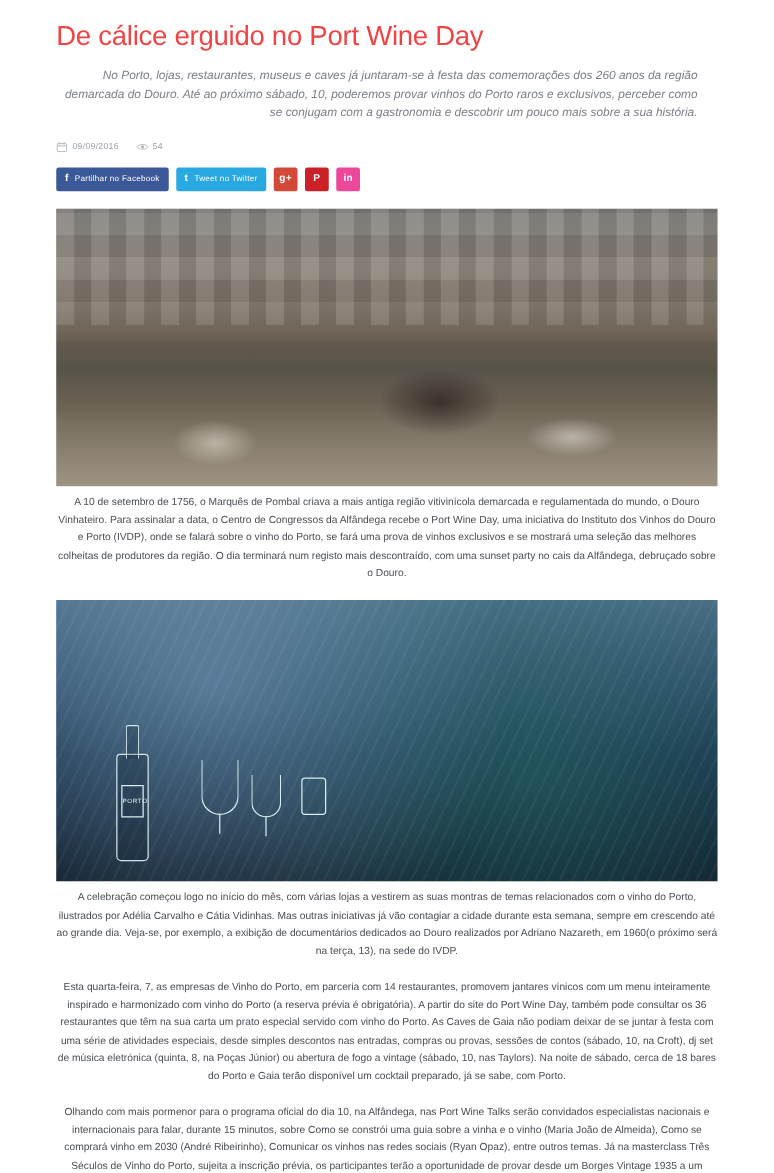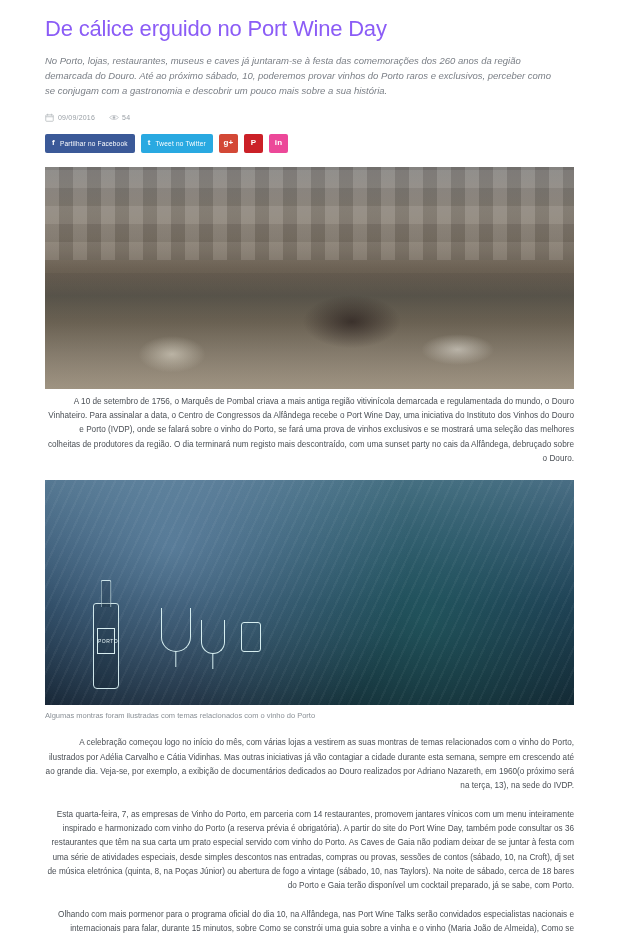--- a/index.html
+++ b/index.html
@@ -16,30 +16,31 @@
     -webkit-font-smoothing: antialiased;
   }
   .page {
     width: 619px;
     padding: 10px 45px 16px 45px;
   }
   .article-title {
     font-size: 22px;
     line-height: 1.2;
     font-weight: normal;
-    color: #8b5cf6;
+    color: #ef4444;
     margin: 6px 0 12px 0;
     letter-spacing: -0.2px;
   }
   .article-lead {
     font-style: italic;
     font-size: 9.5px;
     line-height: 1.55;
     color: #7a7f86;
     margin: 0 16px 14px 0;
+    text-align: right;
   }
   .meta-row {
     display: flex;
     align-items: center;
     gap: 14px;
     font-size: 7px;
     color: #9aa0a6;
     margin-bottom: 12px;
     letter-spacing: 0.2px;
   }
@@ -205,21 +206,21 @@
   .photo-caption {
     font-size: 7.5px;
     color: #8a9096;
     margin: 2px 0 16px 0;
   }
   .body-text {
     font-size: 8.2px;
     line-height: 1.75;
     color: #4a4f55;
     margin: 0 0 14px 0;
-    text-align: right;
+    text-align: center;
   }
 </style>
 </head>
 <body>
 
 <div class="page">
 
   <h1 class="article-title">De cálice erguido no Port Wine Day</h1>
 
   <p class="article-lead">No Porto, lojas, restaurantes, museus e caves já juntaram-se à festa das comemorações dos 260 anos da região demarcada do Douro. Até ao próximo sábado, 10, poderemos provar vinhos do Porto raros e exclusivos, perceber como se conjugam com a gastronomia e descobrir um pouco mais sobre a sua história.</p>
@@ -272,19 +273,18 @@
   <p class="body-text">A 10 de setembro de 1756, o Marquês de Pombal criava a mais antiga região vitivinícola demarcada e regulamentada do mundo, o Douro Vinhateiro. Para assinalar a data, o Centro de Congressos da Alfândega recebe o Port Wine Day, uma iniciativa do Instituto dos Vinhos do Douro e Porto (IVDP), onde se falará sobre o vinho do Porto, se fará uma prova de vinhos exclusivos e se mostrará uma seleção das melhores colheitas de produtores da região. O dia terminará num registo mais descontraído, com uma sunset party no cais da Alfândega, debruçado sobre o Douro.</p>
 
   <div class="photo photo-2">
     <div class="bottle">
       <div class="label">PORTO</div>
     </div>
     <div class="glass-sketch g1"></div>
     <div class="glass-sketch g2"></div>
     <div class="cork"></div>
   </div>
-  <div class="photo-caption">Algumas montras foram ilustradas com temas relacionados com o vinho do Porto</div>
 
   <p class="body-text">A celebração começou logo no início do mês, com várias lojas a vestirem as suas montras de temas relacionados com o vinho do Porto, ilustrados por Adélia Carvalho e Cátia Vidinhas. Mas outras iniciativas já vão contagiar a cidade durante esta semana, sempre em crescendo até ao grande dia. Veja-se, por exemplo, a exibição de documentários dedicados ao Douro realizados por Adriano Nazareth, em 1960(o próximo será na terça, 13), na sede do IVDP.</p>
   <p class="body-text">Esta quarta-feira, 7, as empresas de Vinho do Porto, em parceria com 14 restaurantes, promovem jantares vínicos com um menu inteiramente inspirado e harmonizado com vinho do Porto (a reserva prévia é obrigatória). A partir do site do Port Wine Day, também pode consultar os 36 restaurantes que têm na sua carta um prato especial servido com vinho do Porto. As Caves de Gaia não podiam deixar de se juntar à festa com uma série de atividades especiais, desde simples descontos nas entradas, compras ou provas, sessões de contos (sábado, 10, na Croft), dj set de música eletrónica (quinta, 8, na Poças Júnior) ou abertura de fogo a vintage (sábado, 10, nas Taylors). Na noite de sábado, cerca de 18 bares do Porto e Gaia terão disponível um cocktail preparado, já se sabe, com Porto.</p>
   <p class="body-text">Olhando com mais pormenor para o programa oficial do dia 10, na Alfândega, nas Port Wine Talks serão convidados especialistas nacionais e internacionais para falar, durante 15 minutos, sobre Como se constrói uma guia sobre a vinha e o vinho (Maria João de Almeida), Como se comprará vinho em 2030 (André Ribeirinho), Comunicar os vinhos nas redes sociais (Ryan Opaz), entre outros temas. Já na masterclass Três Séculos de Vinho do Porto, sujeita a inscrição prévia, os participantes terão a oportunidade de provar desde um Borges Vintage 1935 a um Niepoort Colheita 1952, entre outras raridades. A Grande Prova – O Porto Convida o Douro contará com uma amostra do trabalho desenvolvido por 38 produtores, sendo também necessária uma inscrição. Quem for à procura da festa, terá de aguardar pelas 17h, hora da sunset party. A mostrar como um Porto embala uma celebração.</p>
 
 </div>
 
 </body></html>

